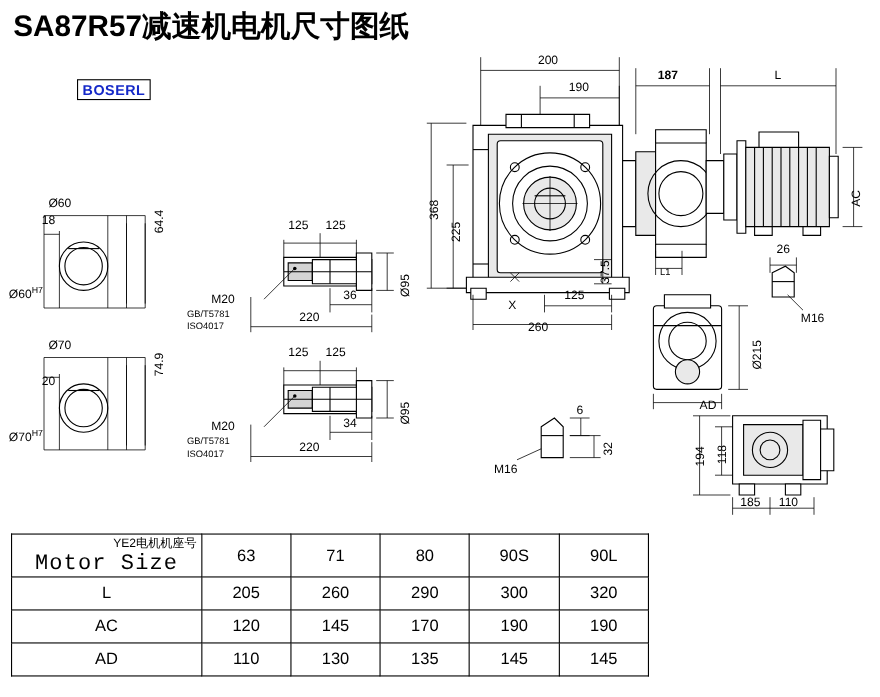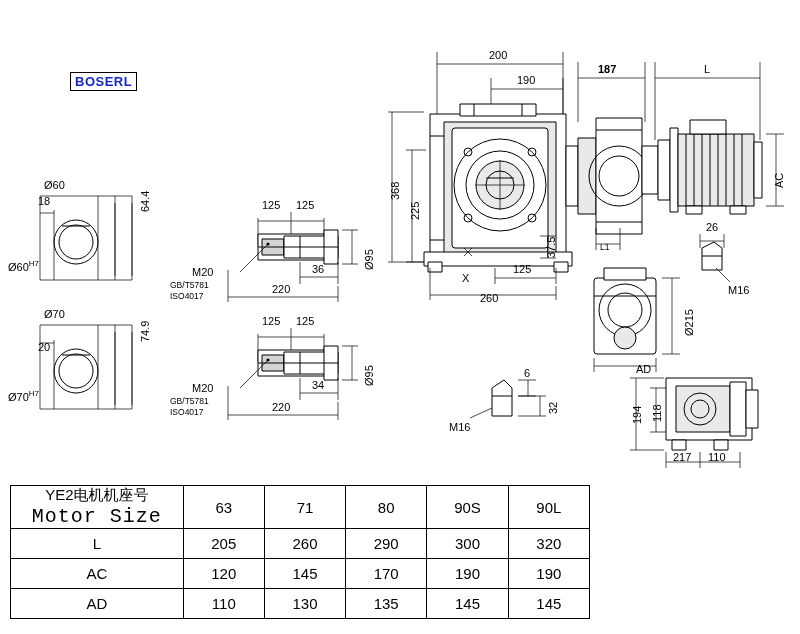--- a/index.html
+++ b/index.html
@@ -61,28 +61,29 @@
     font-size:15px;
   }
   .spec-table td{
     border:1px solid #000;
     text-align:center;
     height:29px;
     padding:0 4px;
   }
   .spec-table td.rowhead{width:180px;}
   .spec-table td.c{width:80px;}
-  .spec-table .cn{font-size:15px;}
+  .spec-table .cn{font-size:11px;text-align:right;}
   .spec-table .mono{font-family:"Liberation Mono", monospace;font-size:20px;letter-spacing:1px;}
 </style>
 </head>
 <body>
 
 <div id="page">
 
+  <div class="title">SA87R57减速机电机尺寸图纸</div>
   <div class="logo">BOSERL</div>
 
   <svg class="draw" viewBox="0 0 800 634">
 
     <g>
       <circle class="ln" cx="76" cy="242" r="22"></circle>
       <circle class="ln" cx="76" cy="242" r="17"></circle>
       <line class="ln" x1="62" y1="226" x2="90" y2="226"></line>
 
       <line class="thin" x1="40" y1="196" x2="132" y2="196"></line>
@@ -388,21 +389,21 @@
 
   <div class="lbl rot" style="left:684px;top:336px;">Ø215</div>
   <div class="lbl" style="left:636px;top:364px;">AD</div>
   <div class="lbl" style="left:706px;top:222px;text-align:center;">26</div>
   <div class="lbl" style="left:728px;top:285px;">M16</div>
   <div class="lbl" style="left:449px;top:422px;">M16</div>
   <div class="lbl" style="left:524px;top:368px;">6</div>
   <div class="lbl rot" style="left:548px;top:414px;">32</div>
   <div class="lbl rot" style="left:632px;top:424px;">194</div>
   <div class="lbl rot" style="left:652px;top:422px;">118</div>
-  <div class="lbl" style="left:673px;top:452px;">217</div>
+  <div class="lbl" style="left:673px;top:452px;">185</div>
   <div class="lbl" style="left:708px;top:452px;">110</div>
 
   <table class="spec-table">
     <tbody>
         <tr>
       <td class="rowhead">
         <div class="cn">YE2电机机座号</div>
         <div class="mono">Motor Size</div>
       </td>
       <td class="c">63</td>

